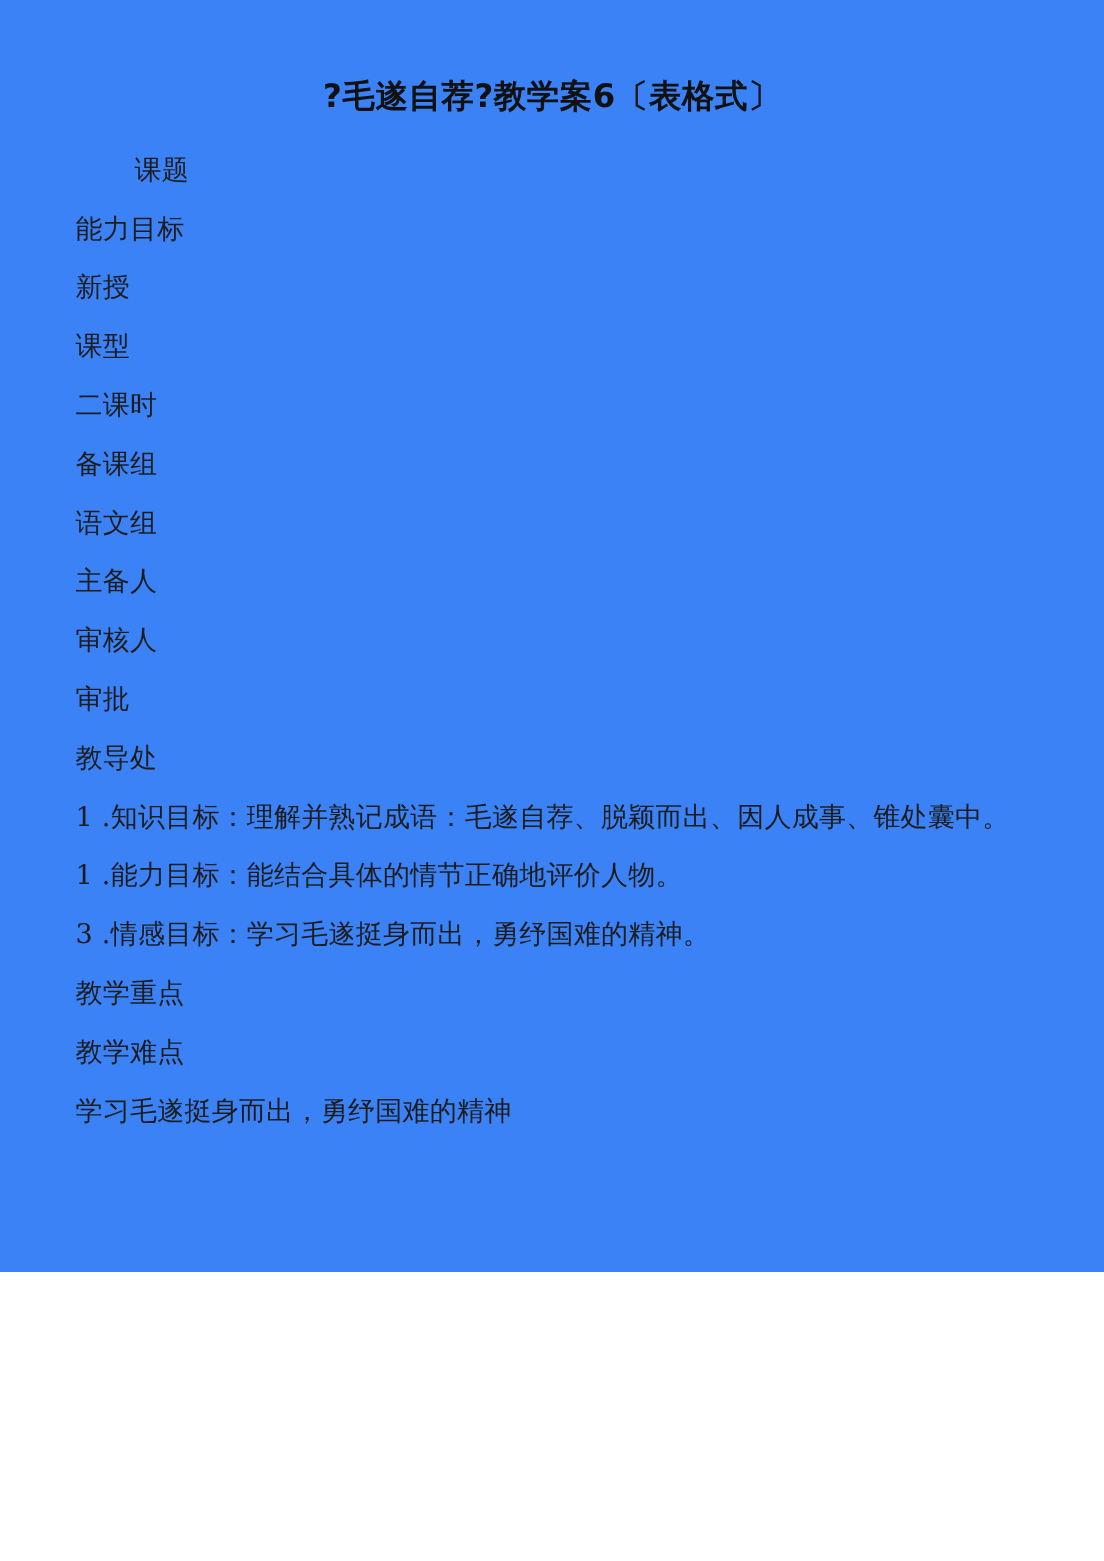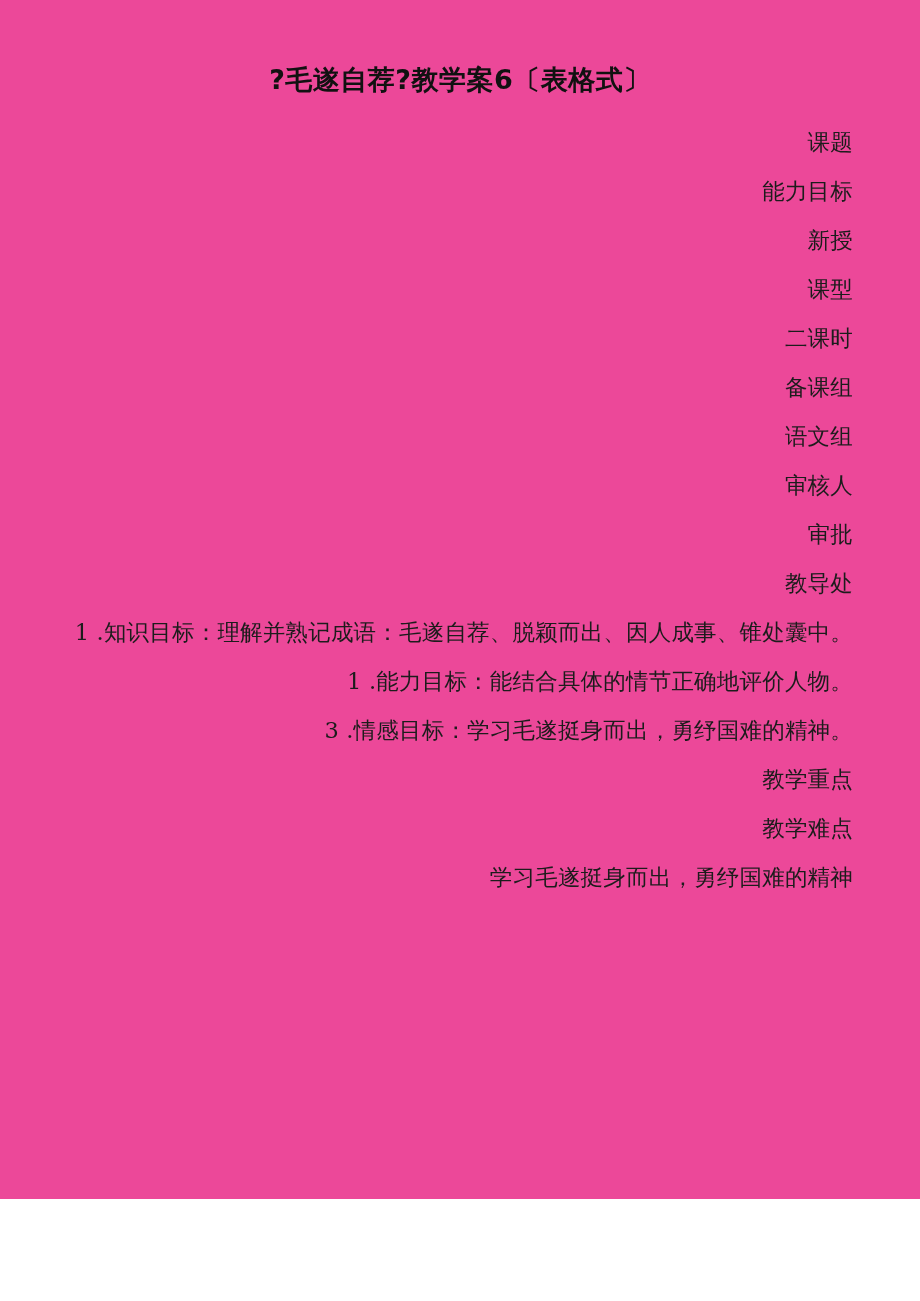--- a/index.html
+++ b/index.html
@@ -16,22 +16,22 @@
     font-family: "DejaVu Serif", "Liberation Serif", serif;
     color: #1a1a1a;
     -webkit-font-smoothing: antialiased;
   }
 
   .page {
     position: absolute;
     left: 0;
     top: 0;
     width: 920px;
-    height: 1199px;
-    background: #ec4899;
+    height: 1060px;
+    background: #3b82f6;
   }
 
   
   .doc-title {
     position: absolute;
     left: 0;
     top: 62px;
     width: 920px;
     text-align: center;
     font-family: "DejaVu Sans", "Liberation Sans", sans-serif;
@@ -60,41 +60,41 @@
     letter-spacing: 0.2px;
   }
 
   .doc-line.indent-2 {
     text-indent: 49px;
   }
 
   
   .doc-line.wrap {
     white-space: normal;
-    text-align: right;
   }
 
   
 </style>
 </head>
 <body>
 
 <div class="page">
 
   <div class="doc-title">?毛遂自荐?教学案6〔表格式〕</div>
 
   <div class="body-block">
 
   <div class="doc-line wrap indent-2">课题</div>
       <div class="doc-line wrap">能力目标</div>
       <div class="doc-line wrap">新授</div>
       <div class="doc-line wrap">课型</div>
       <div class="doc-line wrap">二课时</div>
       <div class="doc-line wrap">备课组</div>
       <div class="doc-line wrap">语文组</div>
+      <div class="doc-line wrap">主备人</div>
       <div class="doc-line wrap">审核人</div>
       <div class="doc-line wrap">审批</div>
       <div class="doc-line wrap">教导处</div>
       <div class="doc-line wrap">1 .知识目标：理解并熟记成语：毛遂自荐、脱颖而出、因人成事、锥处囊中。</div>
       <div class="doc-line wrap">1 .能力目标：能结合具体的情节正确地评价人物。</div>
       <div class="doc-line wrap">3 .情感目标：学习毛遂挺身而出，勇纾国难的精神。</div>
       <div class="doc-line wrap">教学重点</div>
       <div class="doc-line wrap">教学难点</div>
       <div class="doc-line wrap">学习毛遂挺身而出，勇纾国难的精神</div>
     </div>

